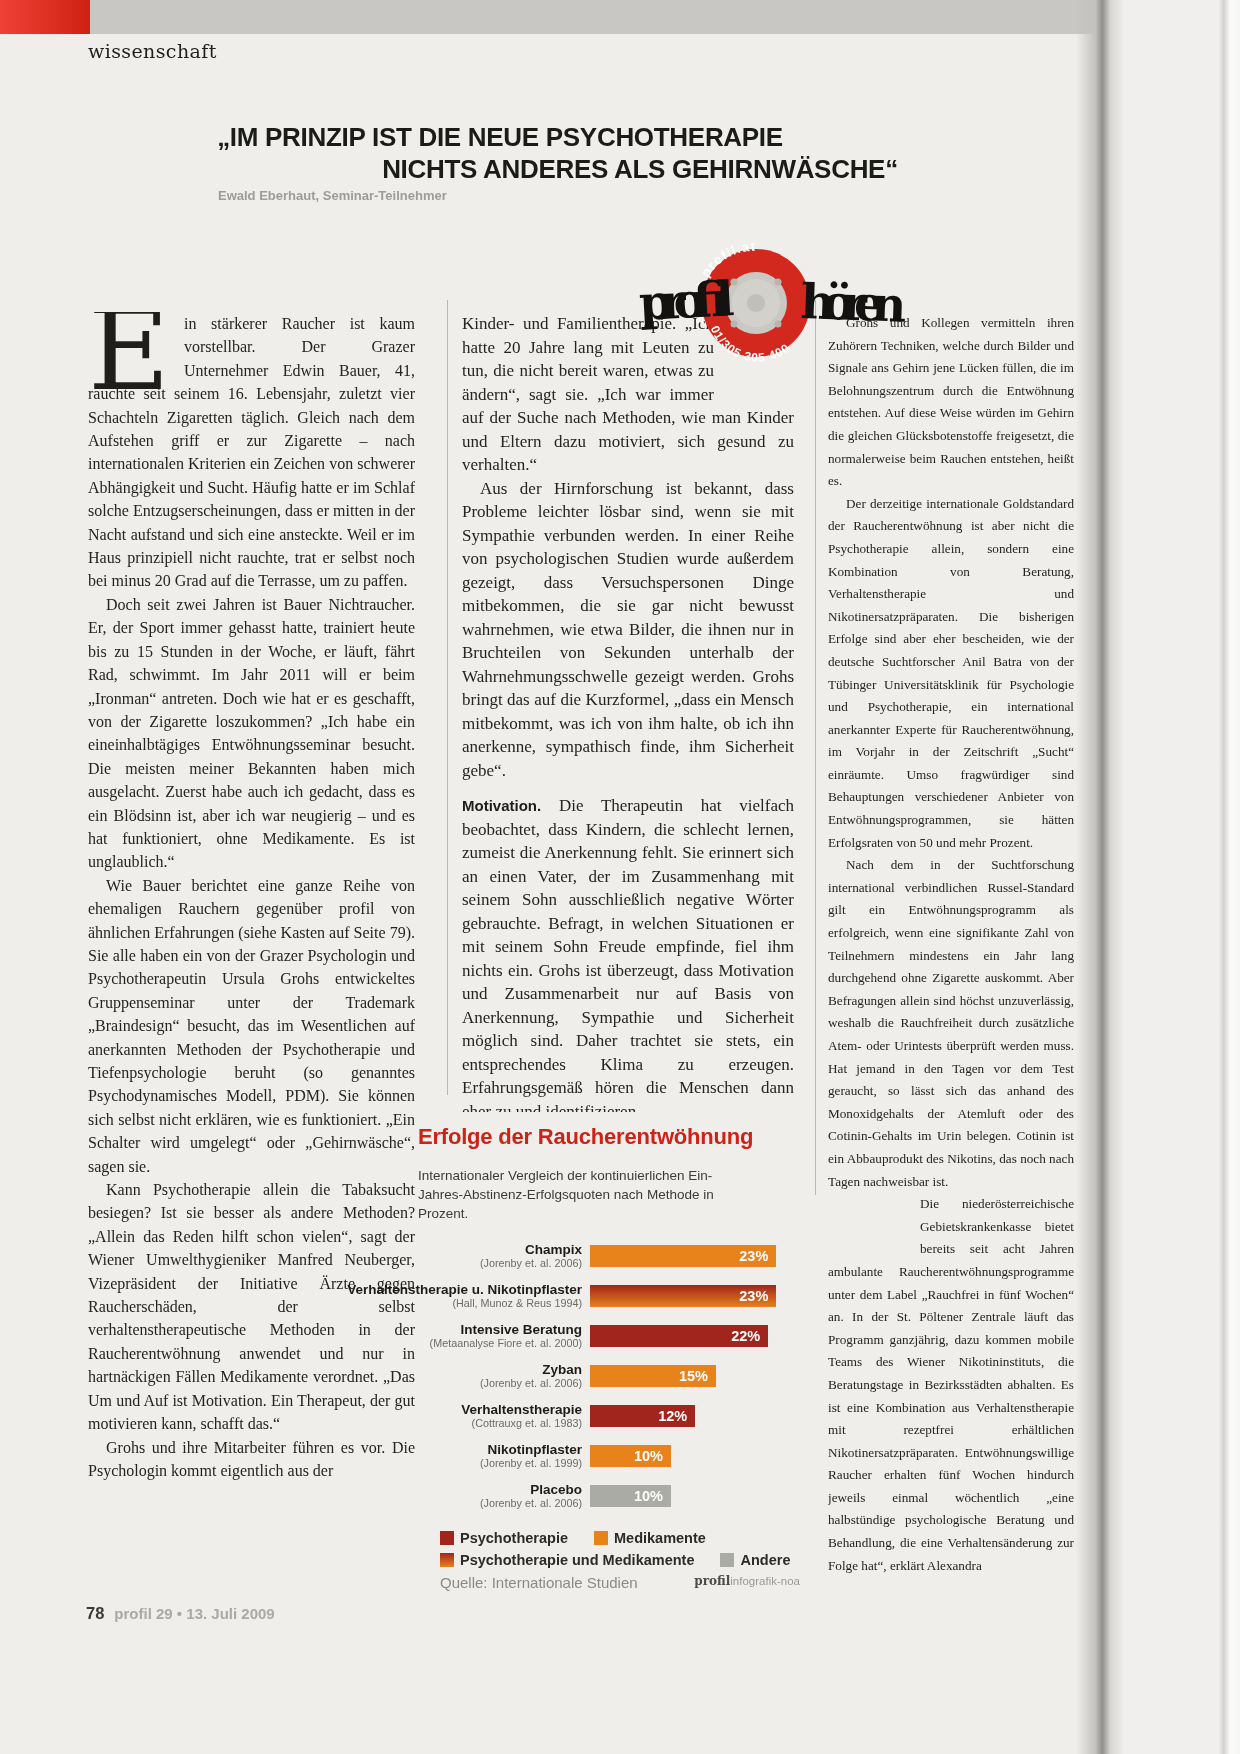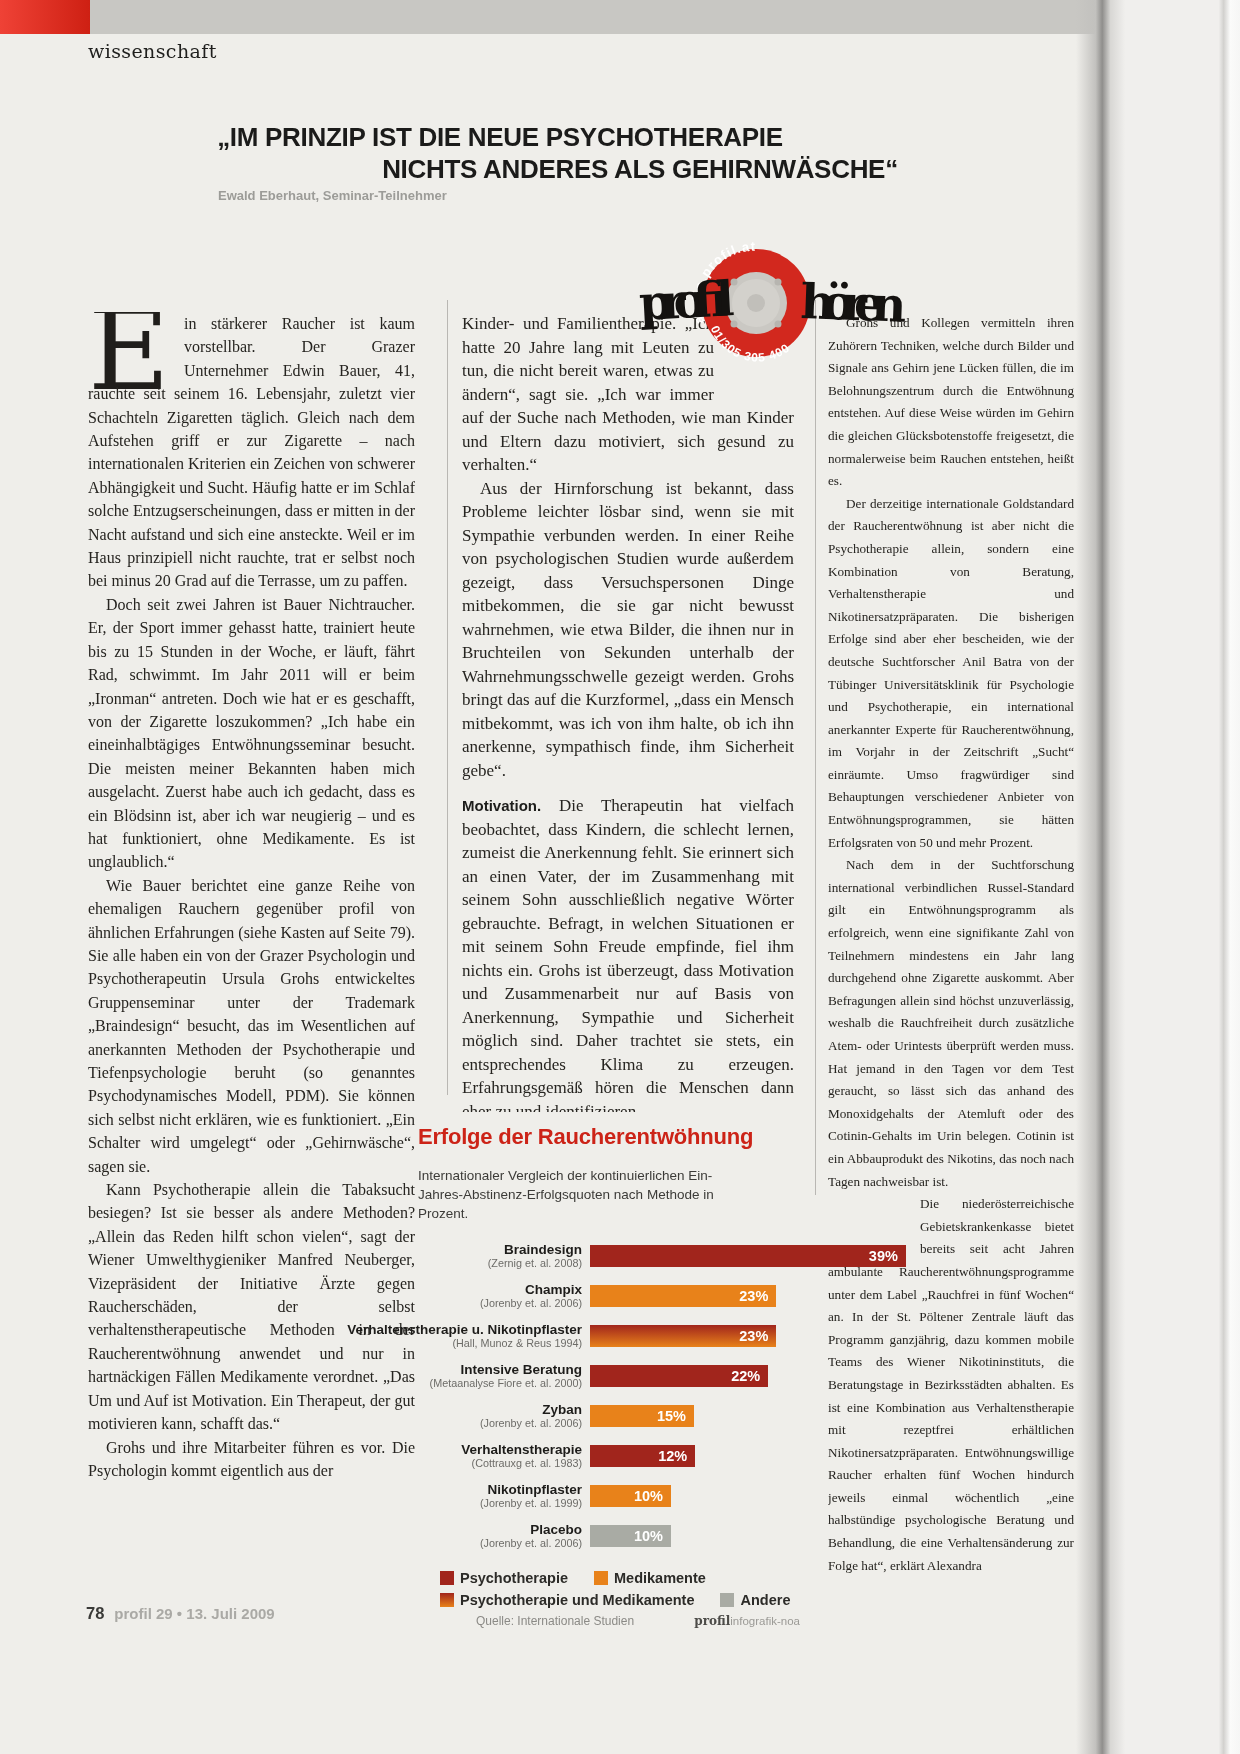--- a/index.html
+++ b/index.html
@@ -48,21 +48,21 @@
   .clabel{display:flex;flex-direction:column;align-items:flex-end;width:178px;flex:none;}
   .cname{white-space:nowrap;font-size:13.5px;font-weight:bold;color:#1d1c1a;line-height:15px;}
   .csrc{white-space:nowrap;font-size:10.8px;color:#6d6c68;line-height:13px;}
   .cbar{height:22px;margin-left:8px;display:flex;align-items:center;justify-content:flex-end;flex:none;}
   .cpct{color:#fff;font-weight:bold;font-size:14.5px;padding-right:8px;}
   .c-legend{margin:14px 0 0 36px;font-size:14.5px;font-weight:bold;color:#2c2b28;}
   .lrow{display:flex;align-items:flex-start;margin-bottom:6px;}
   .litem{display:flex;align-items:center;margin-right:26px;}
   .lsw{width:14px;height:14px;margin-right:6px;flex:none;}
   .c-foot{display:flex;justify-content:space-between;margin:6px 0 0 36px;width:360px;}
-  .c-src{font-size:12px;color:#8b8a86;margin-left:36px;}
+  .c-src{font-size:15px;color:#8b8a86;}
   .c-credit{font-size:11.5px;color:#9b9a96;}
   .c-credit b{color:#4c4b48;font-family:"DejaVu Serif",serif;font-size:12px;}
 
   
   .footer{position:absolute;left:86px;top:1604px;font-family:"Liberation Sans",sans-serif;font-size:15px;}
   .footer .pno{font-weight:bold;color:#3a3a38;font-size:16.5px;margin-right:10px;}
   .footer .iss{font-weight:bold;color:#aaa9a5;}
 
   
   .gutter{position:absolute;right:0;top:0;width:164px;height:100%;z-index:10;pointer-events:none;
@@ -127,29 +127,20 @@
     <text x="2" y="80" font-family="DejaVu Serif, serif" font-size="48" font-weight="bold" fill="#141210" textLength="95" transform="rotate(-3 2 80)">profil</text>
     <text x="162" y="78" font-family="DejaVu Serif, serif" font-size="48" font-weight="bold" fill="#141210" textLength="106" transform="rotate(2 162 78)">hören</text>
   </svg>
 
   <div class="chart">
     <div class="c-title">Erfolge der Raucherentwöhnung</div>
     <div class="c-sub">Internationaler Vergleich der kontinuierlichen Ein-Jahres-Abstinenz-Erfolgsquoten nach Methode in Prozent.</div>
     <div class="c-rows" id="chart-rows">
         <div class="crow">
           <div class="clabel">
-            <div class="cname">Braindesign</div>
-            <div class="csrc">(Zernig et. al. 2008)</div>
-          </div>
-          <div class="cbar" style="width: 315.9px; background: rgb(161, 37, 28);">
-            <span class="cpct">39%</span>
-          </div>
-        </div>
-        <div class="crow">
-          <div class="clabel">
             <div class="cname">Champix</div>
             <div class="csrc">(Jorenby et. al. 2006)</div>
           </div>
           <div class="cbar" style="width: 186.3px; background: rgb(232, 130, 26);">
             <span class="cpct">23%</span>
           </div>
         </div>
         <div class="crow">
           <div class="clabel">
             <div class="cname">Verhaltenstherapie u. Nikotinpflaster</div>
@@ -166,21 +157,21 @@
           </div>
           <div class="cbar" style="width: 178.2px; background: rgb(161, 37, 28);">
             <span class="cpct">22%</span>
           </div>
         </div>
         <div class="crow">
           <div class="clabel">
             <div class="cname">Zyban</div>
             <div class="csrc">(Jorenby et. al. 2006)</div>
           </div>
-          <div class="cbar" style="width: 104px; background: rgb(232, 130, 26);">
+          <div class="cbar" style="width: 126px; background: rgb(232, 130, 26);">
             <span class="cpct">15%</span>
           </div>
         </div>
         <div class="crow">
           <div class="clabel">
             <div class="cname">Verhaltenstherapie</div>
             <div class="csrc">(Cottrauxg et. al. 1983)</div>
           </div>
           <div class="cbar" style="width: 97.2px; background: rgb(161, 37, 28); padding-left: 8px;">
             <span class="cpct">12%</span>

